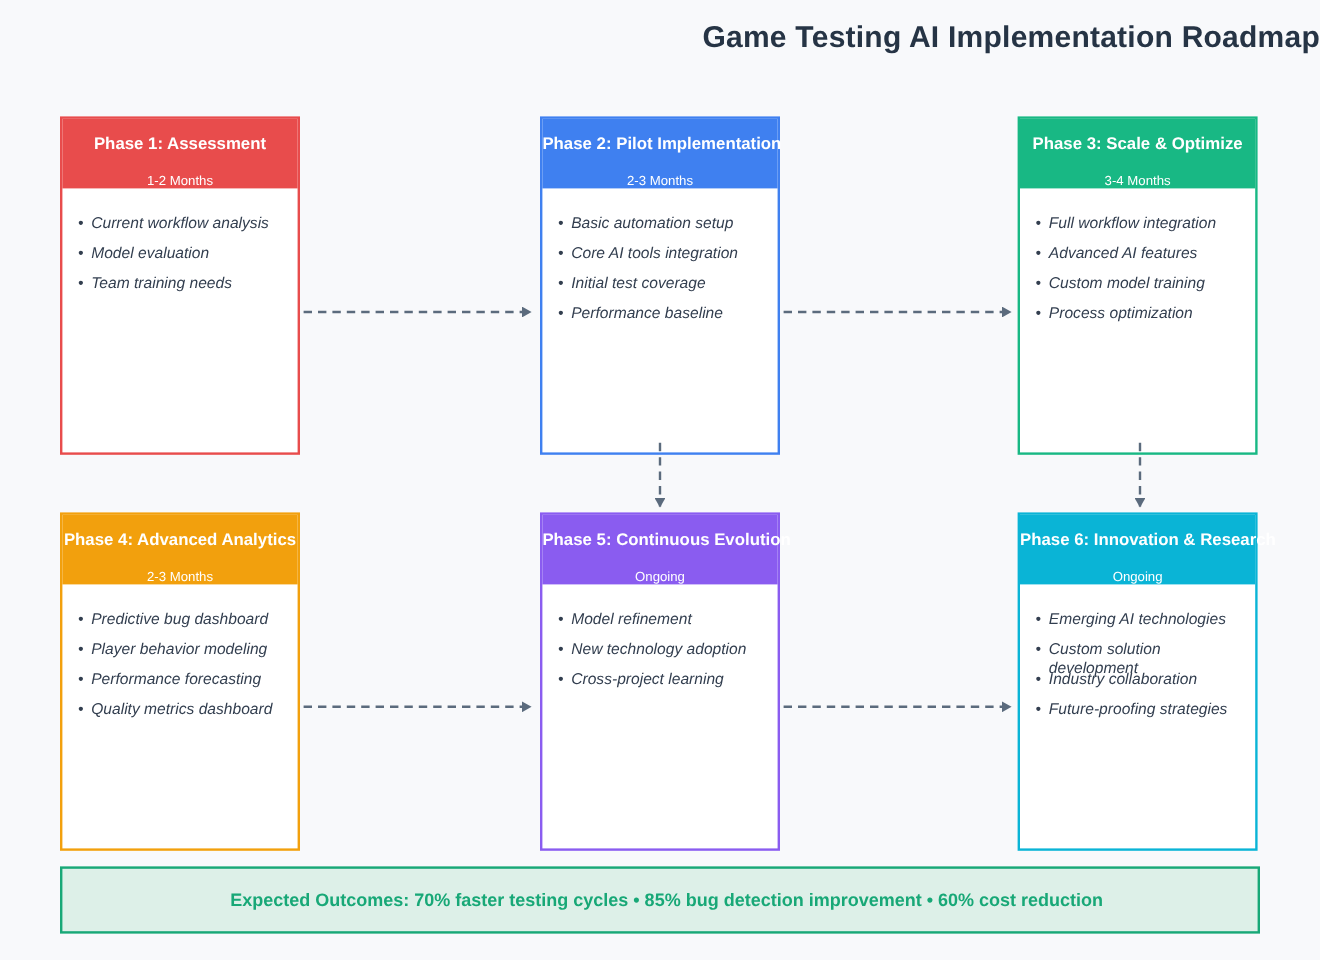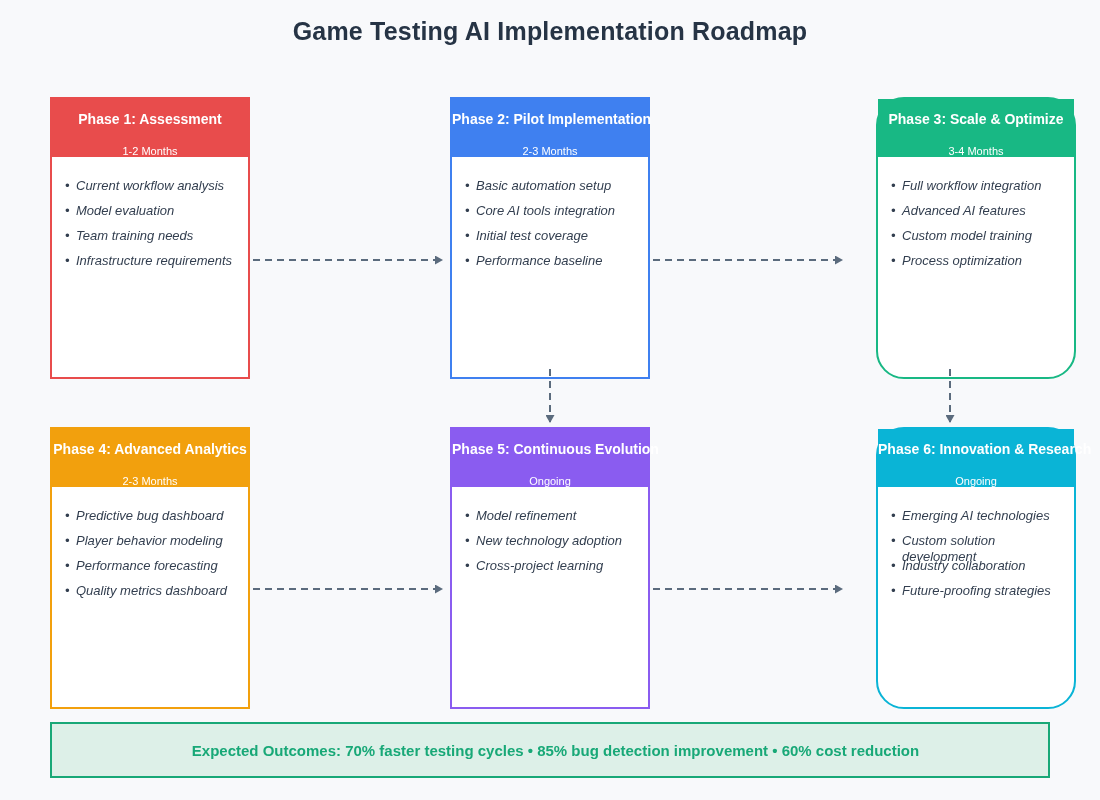--- a/index.html
+++ b/index.html
@@ -13,21 +13,21 @@
   }
   *{box-sizing:border-box;margin:0;padding:0;}
   html,body{width:1100px;height:800px;overflow:hidden;}
   body{
     background:var(--page-bg);
     font-family:"Liberation Sans", sans-serif;
     position:relative;
   }
   .diagram-title{
     position:absolute;top:17px;left:0;width:1100px;
-    text-align:center;font-size:25px;font-weight:bold;
+    text-align:right;font-size:25px;font-weight:bold;
     color:var(--title-color);letter-spacing:.2px;
   }
   .card{
     position:absolute;width:200px;height:282px;
     background:#ffffff;border:2px solid #888;
   }
   .card-header{
     height:58px;padding-top:11px;text-align:center;color:#ffffff;
   }
   .phase-title{
@@ -45,21 +45,21 @@
     font-size:13px;line-height:16px;overflow:visible;font-style:italic;
   }
   .phase-items li::before{
     content:"\2022";position:absolute;left:0;top:0;
     font-size:13px;line-height:16px;
   }
   .row1{top:97px;}
   .row2{top:427px;}
   .col1{left:50px;}
   .col2{left:450px;}
-  .col3{left:876px;border-radius:28px;}
+  .col3{left:848px;}
   .connectors{
     position:absolute;top:0;left:0;width:1100px;height:800px;
     pointer-events:none;
   }
   .connector-line{
     stroke:var(--connector-color);stroke-width:2;stroke-dasharray:7 5;fill:none;
   }
   .outcomes-banner{
     position:absolute;left:50px;top:722px;width:1000px;height:56px;
     background:var(--outcomes-bg);border:2px solid var(--outcomes-border);
@@ -76,21 +76,20 @@
 
 <div class="card row1 col1" style="border-color: rgb(232, 76, 76);">
   <div class="card-header" style="background: rgb(232, 76, 76);">
     <div class="phase-title">Phase 1: Assessment</div>
     <div class="phase-duration">1-2 Months</div>
   </div>
   <ul class="phase-items">
     <li>Current workflow analysis</li>
     <li>Model evaluation</li>
     <li>Team training needs</li>
-    <li>Infrastructure requirements</li>
   </ul>
 </div>
 
 <div class="card row1 col2" style="border-color: rgb(63, 128, 240);">
   <div class="card-header" style="background: rgb(63, 128, 240);">
     <div class="phase-title">Phase 2: Pilot Implementation</div>
     <div class="phase-duration">2-3 Months</div>
   </div>
   <ul class="phase-items">
     <li>Basic automation setup</li>

